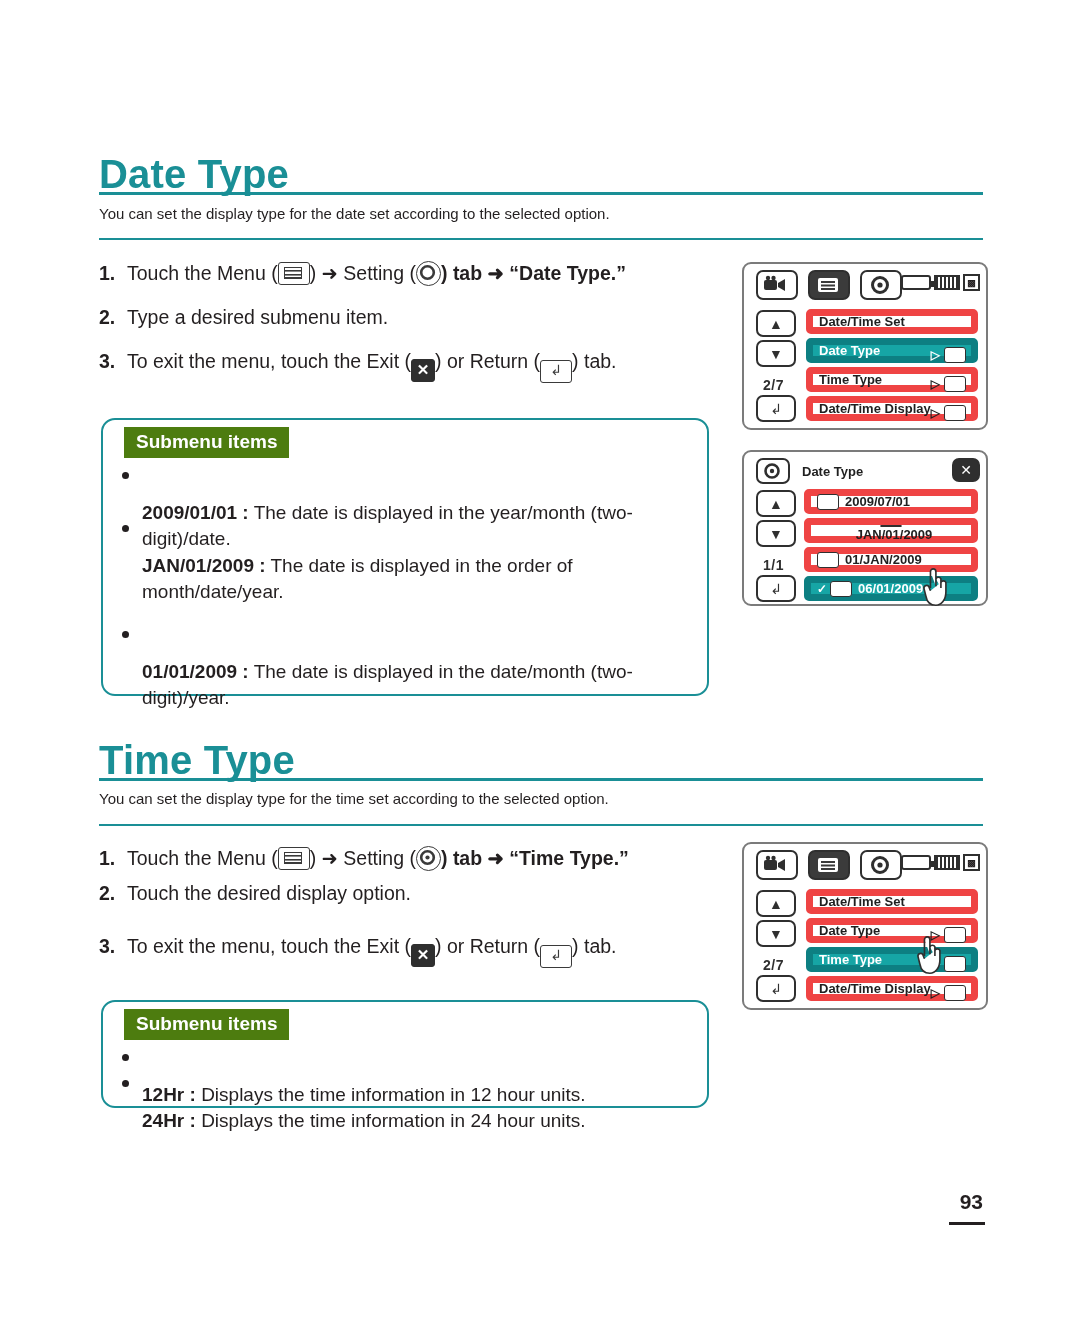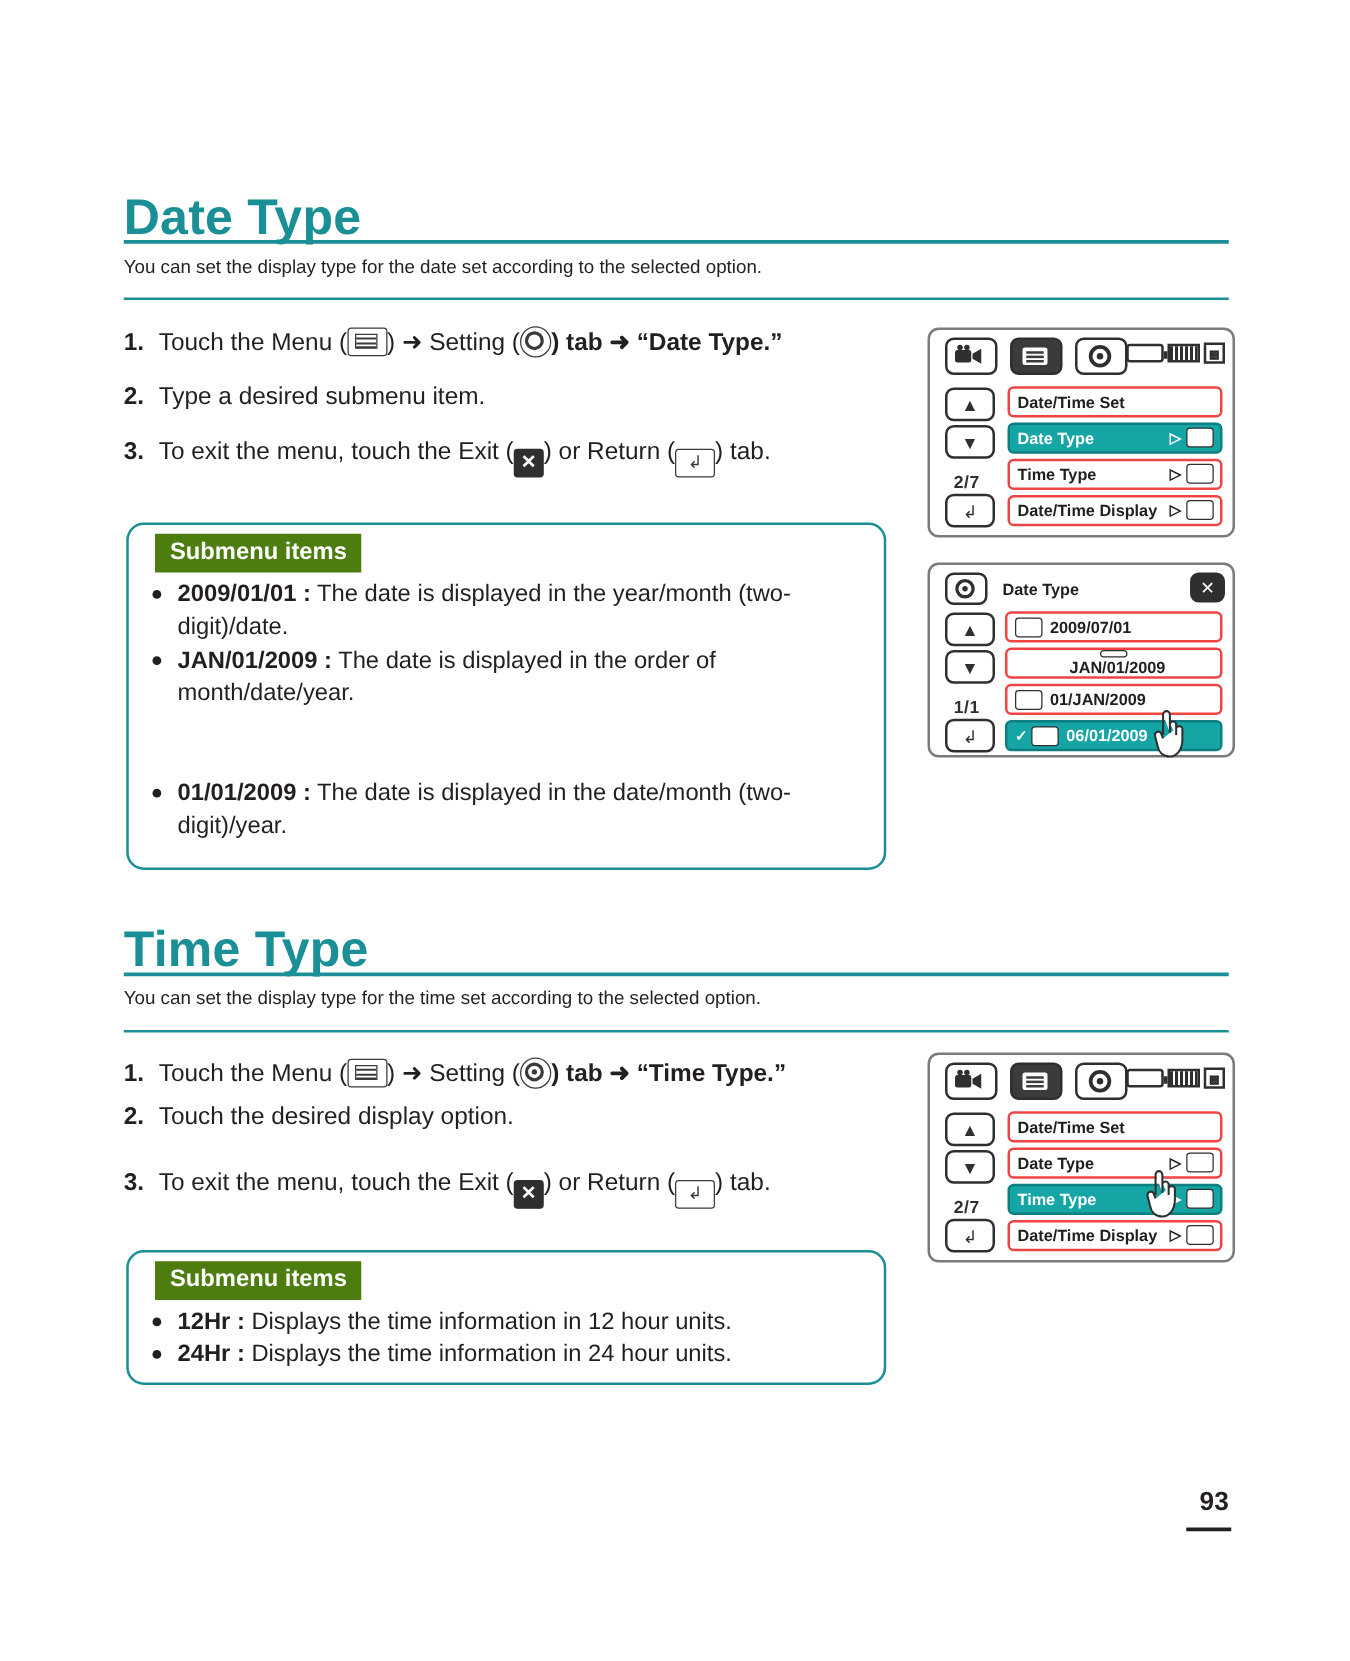--- a/index.html
+++ b/index.html
@@ -128,21 +128,21 @@
     line-height: 26px;
     color: #231f20;
   }
   .bullet-row .dot {
     position: absolute;
     left: 0; top: 9px;
     width: 7px; height: 7px;
     background: #231f20;
     border-radius: 50%;
   }
-  .bullet-row .txt { display: block; margin-left: 20px; }
+  .bullet-row .txt { display: block; margin-left: 20px; margin-top: 37px; }
   .bullet-row b { font-weight: bold; }
 
   
   .lcd {
     position: absolute;
     border: 2.5px solid #7b7b7b;
     border-radius: 9px;
     background: #ffffff;
     box-sizing: border-box;
   }
@@ -219,21 +219,21 @@
   .pagenum {
     position: absolute;
     font-size: 14px;
     font-weight: bold;
     color: #2f2f2f;
     letter-spacing: 0.5px;
   }
   .menurow {
     position: absolute;
     height: 25px;
-    border: 2px solid #ef4444;
+    border: 7px solid #ef4444;
     border-radius: 5px;
     box-sizing: border-box;
     background: #ffffff;
     font-size: 13px;
     font-weight: bold;
     color: #1f1f1f;
     display: flex;
     align-items: center;
     padding-left: 6px;
   }

